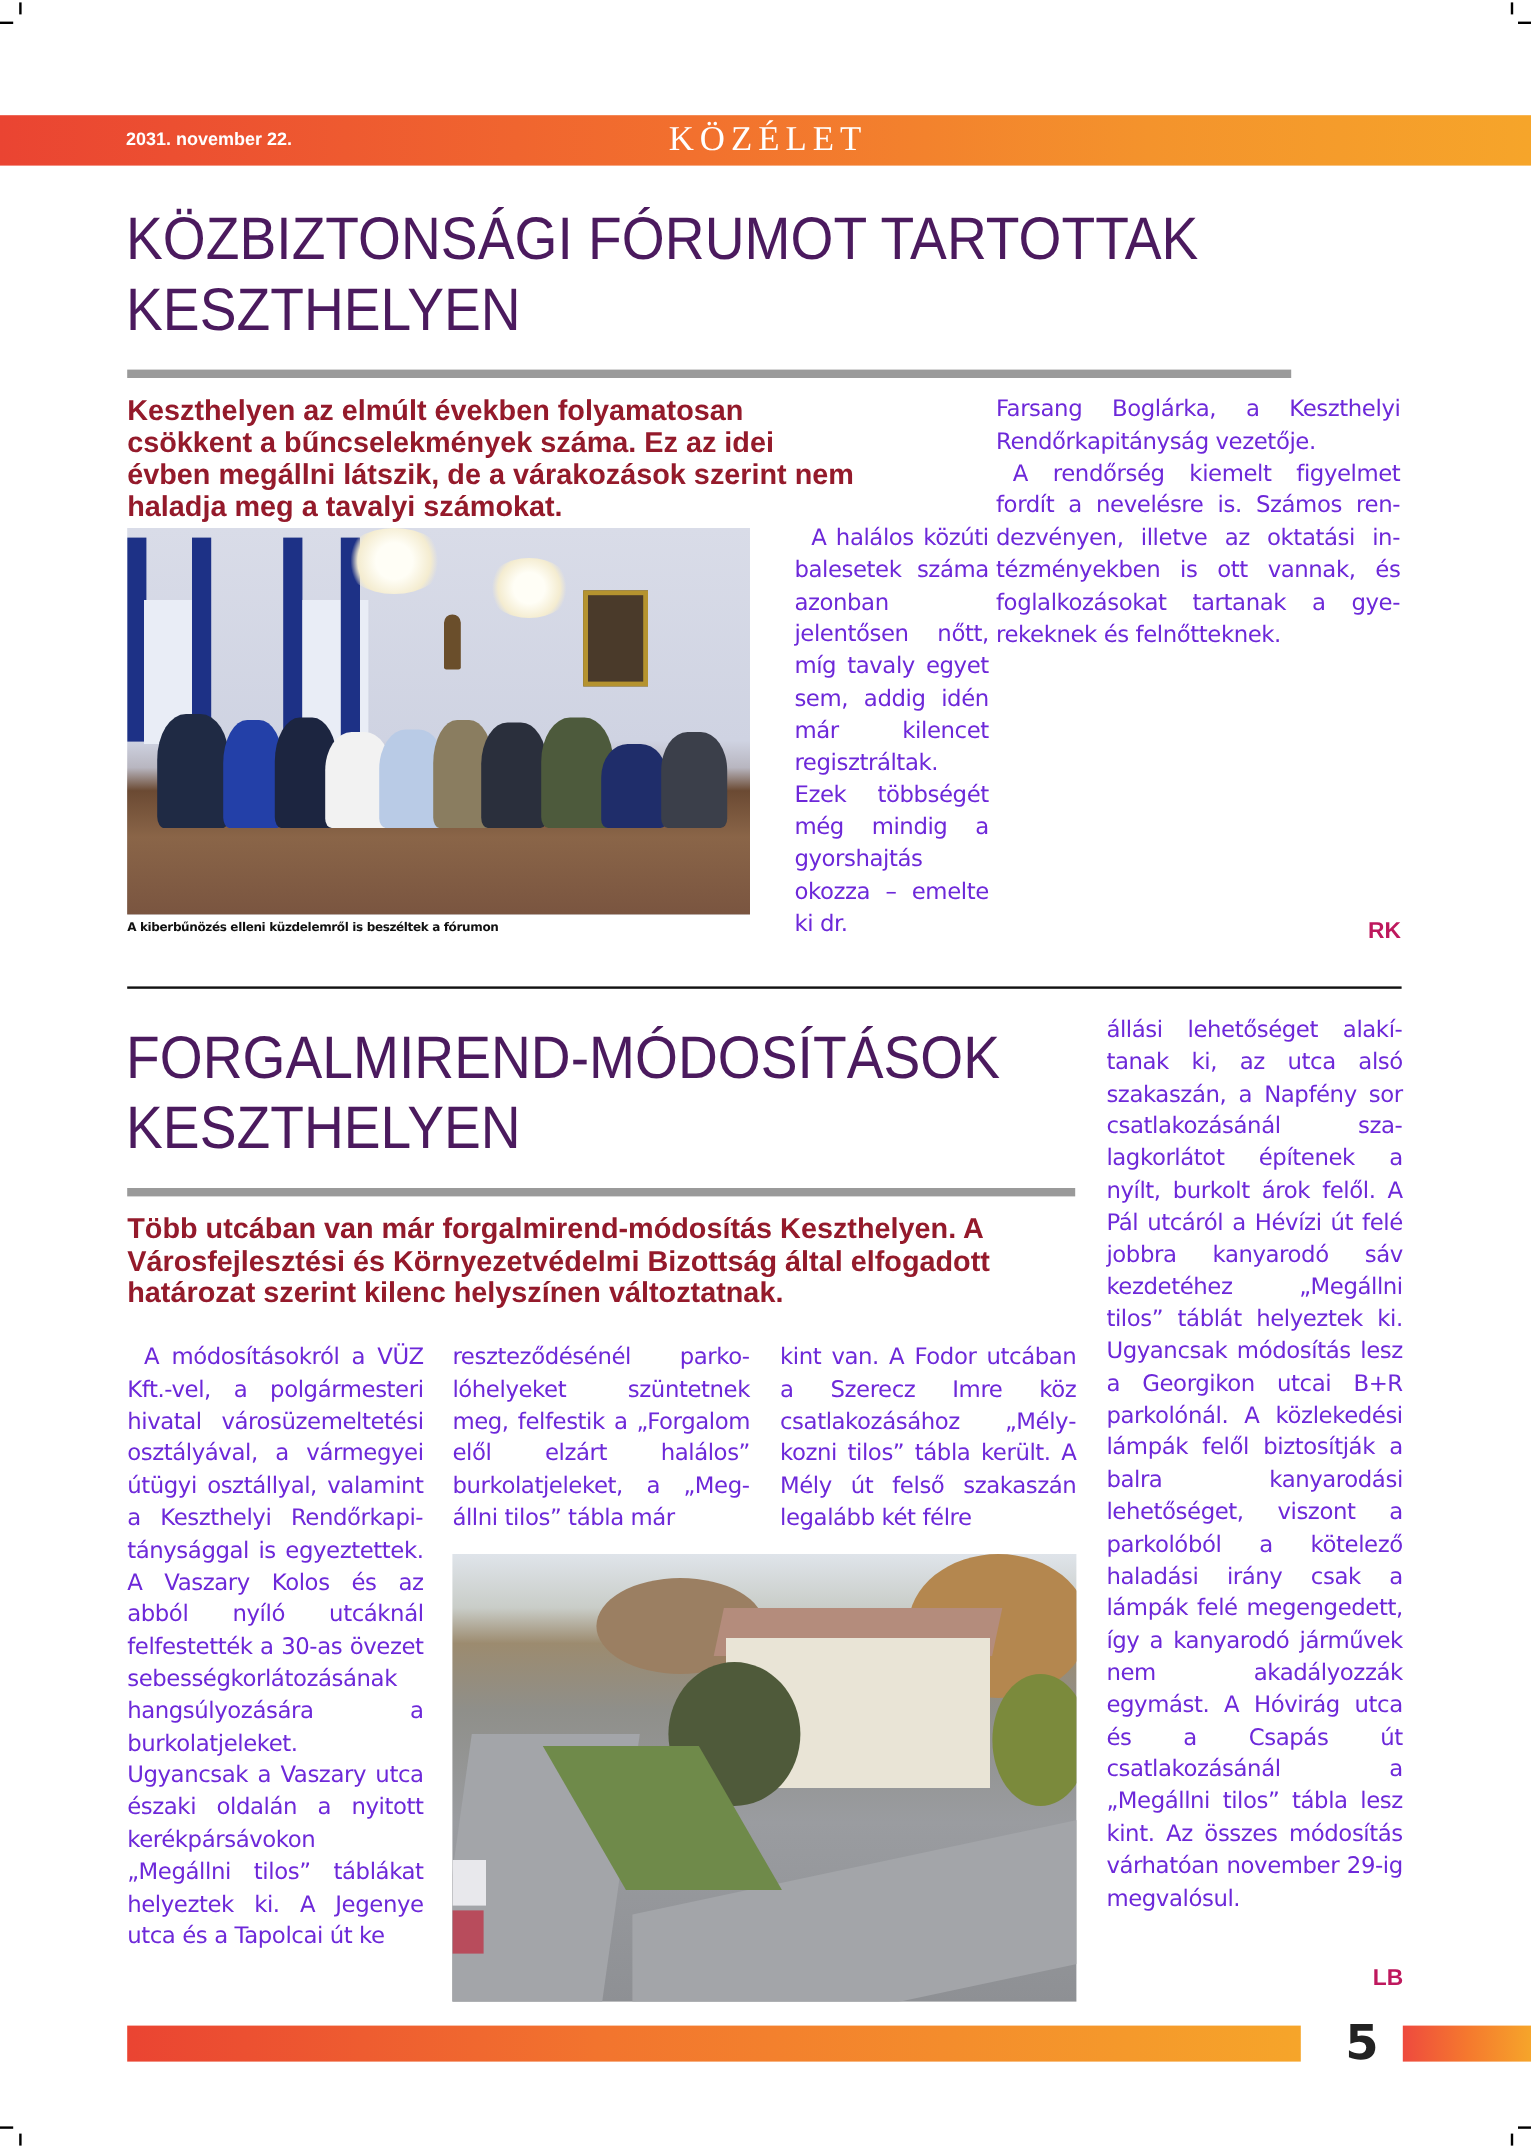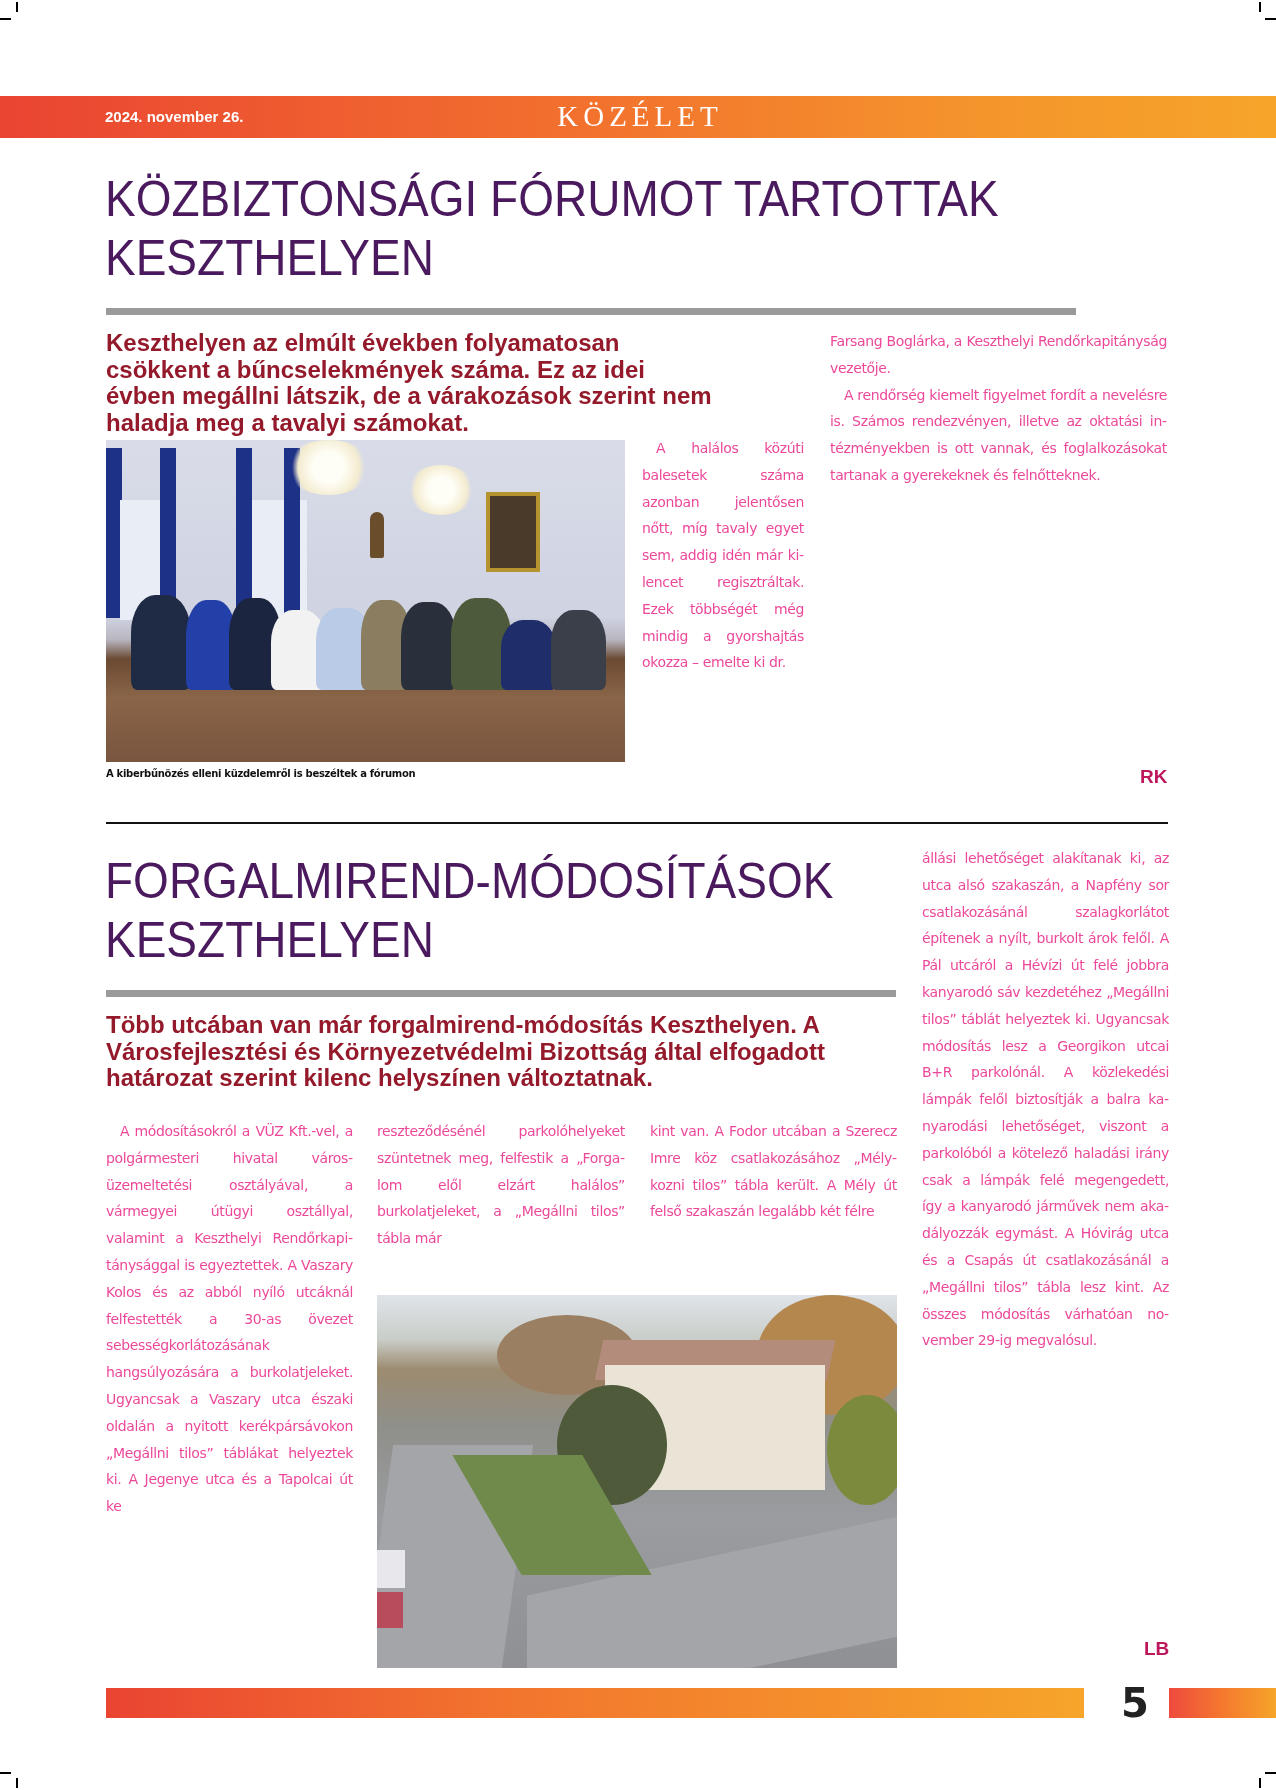--- a/index.html
+++ b/index.html
@@ -27,22 +27,22 @@
   }
   .rule-gray { position: absolute; height: 7px; background: #9a9a9a; }
   .rule-black { position: absolute; height: 2px; background: #111; }
 
   .lead {
     position: absolute; font-family: "Liberation Sans", sans-serif; font-weight: bold;
     color: #941a2b; font-size: 24px; line-height: 26.5px;
   }
 
   .col {
-    position: absolute; font-family: "DejaVu Sans", sans-serif; font-size: 14px;
-    line-height: 26.8px; color: #ec4899; text-align: justify; hyphens: manual;
+    position: absolute; font-family: "DejaVu Sans", sans-serif; font-size: 19px;
+    line-height: 26.8px; color: #6d28d9; text-align: justify; hyphens: manual;
     letter-spacing: -0.35px;
   }
   .col p { text-indent: 14px; }
   .col p.noindent { text-indent: 0; }
 
   .byline {
     position: absolute; font-family: "Liberation Sans", sans-serif; font-weight: bold;
     font-size: 19px; color: #be185d;
   }
 
@@ -87,21 +87,21 @@
 <div class="crop" style="left:0;top:18px;width:11px;height:1.5px"></div>
 <div class="crop" style="left:16px;top:2px;width:1.5px;height:10px"></div>
 <div class="crop" style="left:1265px;top:18px;width:11px;height:1.5px"></div>
 <div class="crop" style="left:1259px;top:2px;width:1.5px;height:10px"></div>
 <div class="crop" style="left:0;top:1772px;width:11px;height:1.5px"></div>
 <div class="crop" style="left:16px;top:1778px;width:1.5px;height:10px"></div>
 <div class="crop" style="left:1265px;top:1772px;width:11px;height:1.5px"></div>
 <div class="crop" style="left:1259px;top:1778px;width:1.5px;height:10px"></div>
 
 <div class="header-band"></div>
-<div class="header-date">2024. november 26.</div>
+<div class="header-date">2031. november 22.</div>
 <div class="header-section">KÖZÉLET</div>
 
 <div class="headline" style="left:105px;top:170px;">
   <div>KÖZBIZTONSÁGI FÓRUMOT TARTOTTAK</div>
   <div>KESZTHELYEN</div>
 </div>
 <div class="rule-gray" style="left:106px;top:308px;width:970px;"></div>
 
 <div class="lead" style="left:106px;top:330px;width:610px;">Keszthelyen az elmúlt években folyamatosan csökkent a bűn­cselekmények száma. Ez az idei évben megállni látszik, de a vá­rakozások szerint nem haladja meg a tavalyi számokat.</div>
 
@@ -124,21 +124,21 @@
     <div class="person" style="left:205px;width:55px;height:82px;background:#b9cbe6"></div>
     <div class="person" style="left:250px;width:50px;height:90px;background:#8a7d60"></div>
     <div class="person" style="left:290px;width:55px;height:88px;background:#2a2f3c"></div>
     <div class="person" style="left:340px;width:60px;height:92px;background:#4d5a3c"></div>
     <div class="person" style="left:390px;width:55px;height:70px;background:#1f2d6a"></div>
     <div class="person" style="left:440px;width:55px;height:80px;background:#3b3f4a"></div>
   </div>
 </div>
 <div class="caption" style="left:106px;top:768px;">A kiberbűnözés elleni küzdelemről is beszéltek a fórumon</div>
 
-<div class="col" style="left:642px;top:435px;width:162px;">
+<div class="col" style="left:662px;top:435px;width:162px;">
   <p>A halálos köz­úti balesetek száma azonban jelentősen nőtt, míg tavaly egyet sem, ad­dig idén már ki­lencet regiszt­ráltak. Ezek többségét még mindig a gyors­hajtás okozza – emelte ki dr.</p>
 </div>
 <div class="col" style="left:830px;top:328px;width:337px;">
   <p class="noindent">Farsang Boglárka, a Keszthelyi Rendőrkapitányság vezetője.</p>
   <p>A rendőrség kiemelt figyelmet fordít a nevelésre is. Számos ren­dezvényen, illetve az oktatási in­tézményekben is ott vannak, és foglalkozásokat tartanak a gye­rekeknek és felnőtteknek.</p>
 </div>
 <div class="byline" style="left:1140px;top:766px;">RK</div>
 
 <div class="rule-black" style="left:106px;top:822px;width:1062px;"></div>
 

